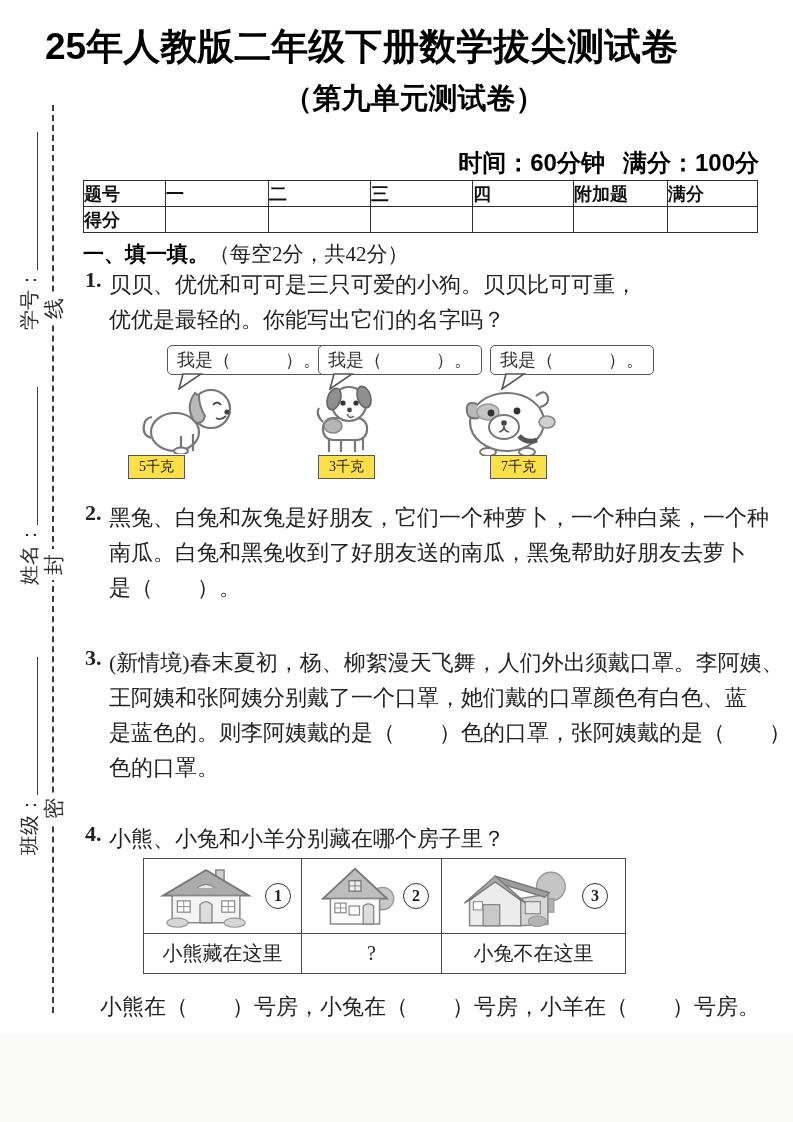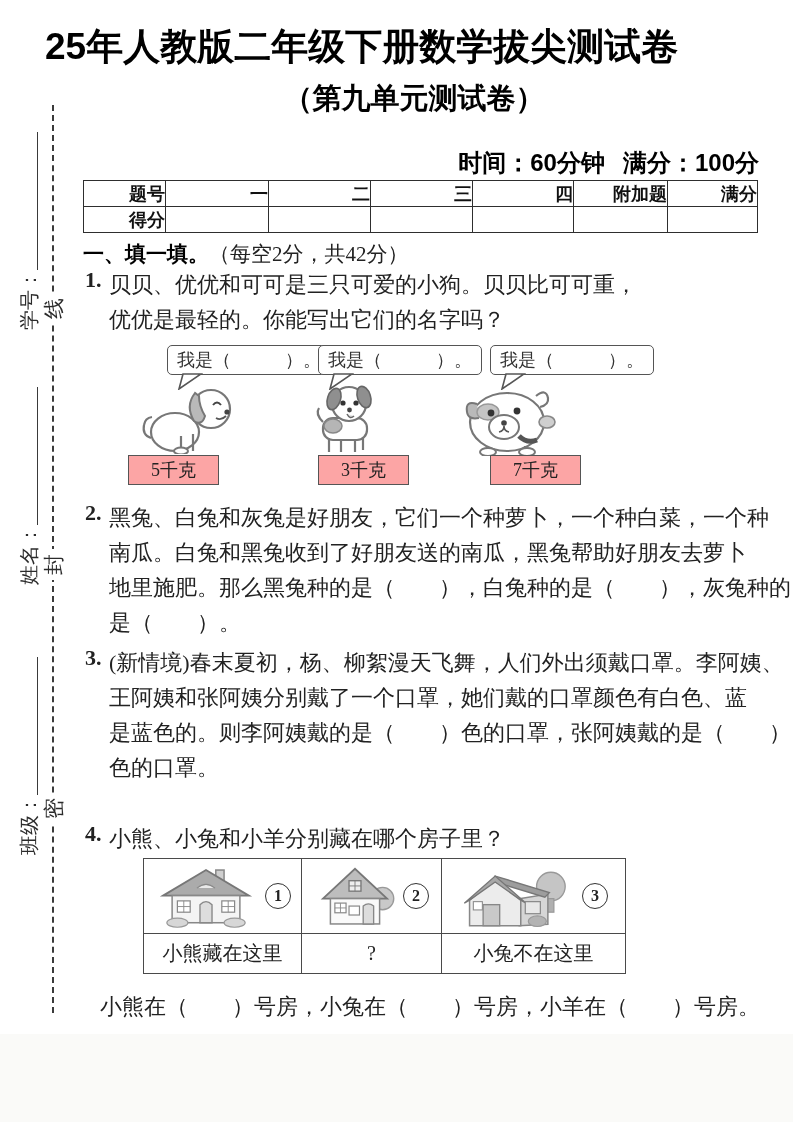--- a/index.html
+++ b/index.html
@@ -37,43 +37,43 @@
     font-family:"Liberation Sans", sans-serif; font-weight:bold; font-size:24px; color:#000;
   }
   .meta span + span { margin-left:18px; }
 
   
   .score-table {
     position:absolute; top:180px; left:83px; width:674px;
     border-collapse:collapse; table-layout:fixed;
     font-family:"Liberation Sans", sans-serif; font-size:18px; font-weight:bold; color:#111;
   }
-  .score-table td { border:1.6px solid #2e2e2e; height:26px; text-align:right; vertical-align:middle; }
+  .score-table td { border:1.6px solid #2e2e2e; height:26px; text-align:left; vertical-align:middle; }
 
   
   .section-head { position:absolute; top:240px; left:83px; font-size:21px; }
   .section-head .hd-main { font-family:"Liberation Sans", sans-serif; font-weight:900; color:#000; }
   .section-head .hd-note { font-size:21px; color:#222; }
 
   .q { position:absolute; left:85px; font-size:22px; color:#222; }
   .qnum { position:absolute; left:0; top:0; font-weight:bold; font-family:"Liberation Serif", serif; }
   .qlines { margin-left:24px; }
   .qline { line-height:35px; white-space:nowrap; }
 
   
   .fig1 { position:absolute; top:338px; left:83px; width:680px; height:155px; }
   .bubble {
     position:absolute; top:7px; border:1.6px solid #555; border-radius:5px;
     background:#fff; padding:2px 9px; font-size:18px; white-space:nowrap; color:#333;
   }
   .bubble .tail { position:absolute; left:9px; top:calc(100% - 1.5px); }
   .dogfig { position:absolute; top:44px; }
   .wbox {
-    position:absolute; top:117px; border:1.6px solid #555; background:#fca5a5;
-    font-size:18px; color:#222; padding:2px 22px; white-space:nowrap;
+    position:absolute; top:117px; border:1.6px solid #555; background:#fde047;
+    font-size:14px; color:#222; padding:2px 10px; white-space:nowrap;
   }
   .b1 { left:84px; }  .b2 { left:235px; } .b3 { left:407px; }
   .d1 { left:52px; }  .d2 { left:210px; } .d3 { left:360px; }
   .w1 { left:45px; }  .w2 { left:235px; } .w3 { left:407px; }
 
   
   .house-table {
     position:absolute; top:858px; left:143px; width:482px;
     border-collapse:collapse; table-layout:fixed; font-size:20px; color:#222;
   }
@@ -226,21 +226,20 @@
     <div class="wbox w1">5千克</div>
     <div class="wbox w2">3千克</div>
     <div class="wbox w3">7千克</div>
   </div>
 
   <div class="q" style="top:500px;">
     <span class="qnum">2.</span>
     <div class="qlines">
       <div class="qline">黑兔、白兔和灰兔是好朋友，它们一个种萝卜，一个种白菜，一个种</div>
       <div class="qline">南瓜。白兔和黑兔收到了好朋友送的南瓜，黑兔帮助好朋友去萝卜</div>
-      <div class="qline">地里施肥。那么黑兔种的是（　　），白兔种的是（　　），灰兔种的</div>
       <div class="qline">是（　　）。</div>
     </div>
   </div>
 
   <div class="q" style="top:645px;">
     <span class="qnum">3.</span>
     <div class="qlines">
       <div class="qline">(新情境)春末夏初，杨、柳絮漫天飞舞，人们外出须戴口罩。李阿姨、</div>
       <div class="qline">王阿姨和张阿姨分别戴了一个口罩，她们戴的口罩颜色有白色、蓝</div>
       <div class="qline">是蓝色的。则李阿姨戴的是（　　）色的口罩，张阿姨戴的是（　　）</div>

